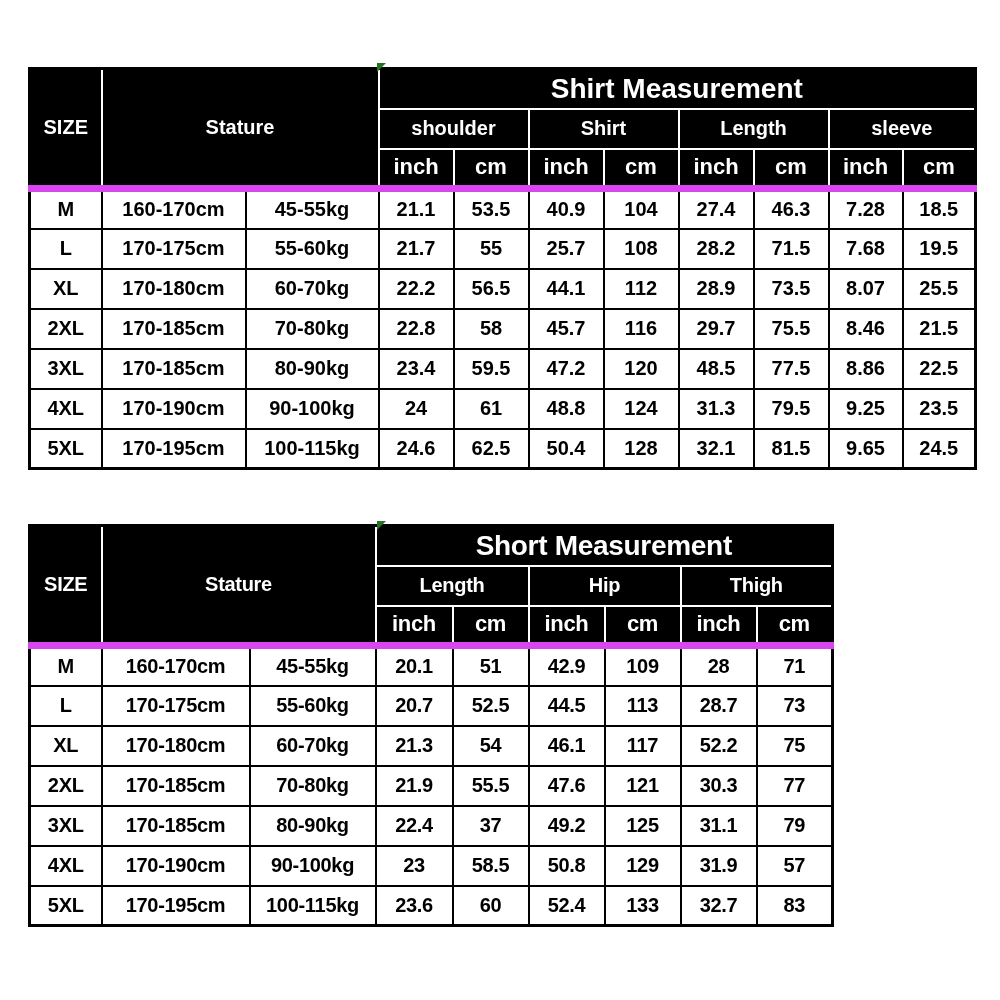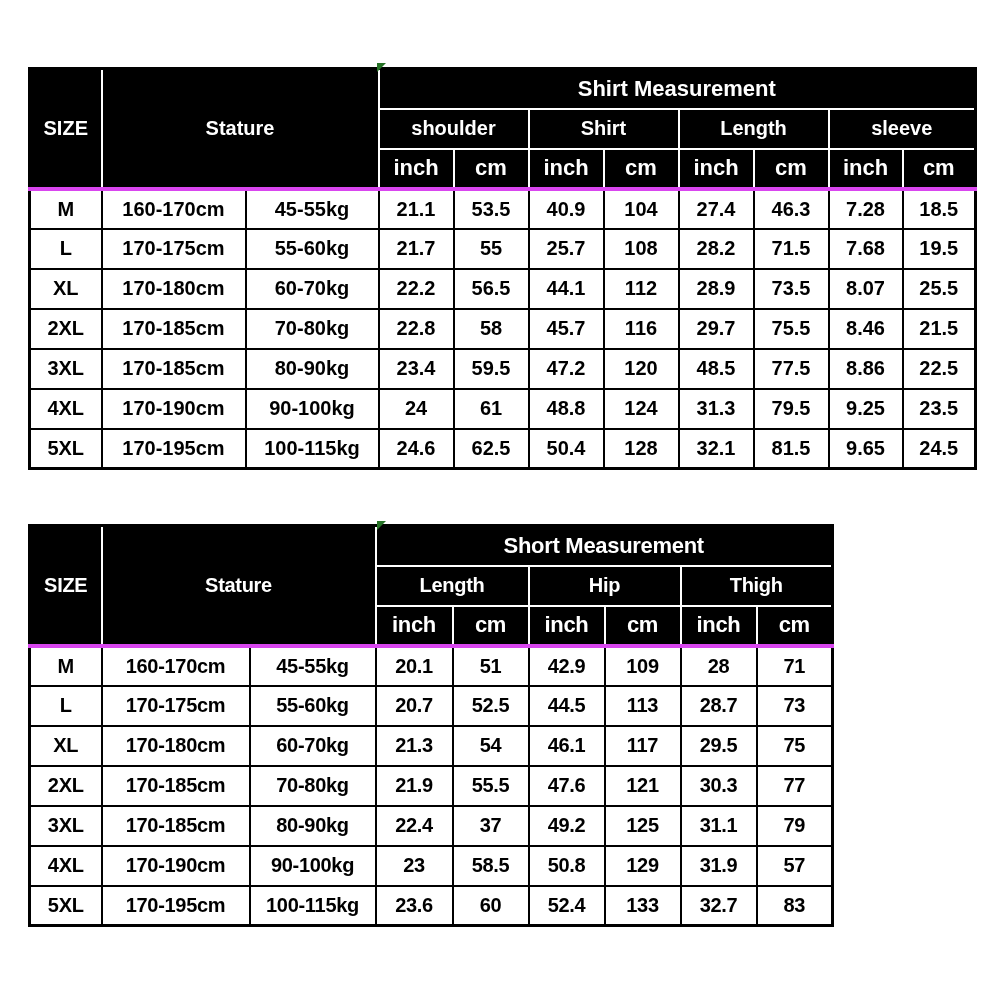--- a/index.html
+++ b/index.html
@@ -31,23 +31,23 @@
     font-weight: bold;
     overflow: hidden;
     white-space: nowrap;
   }
   table.size-table thead th {
     background: #000000;
     color: #ffffff;
     border: 2px solid #ffffff;
     font-size: 20px;
   }
-  table.size-table thead th.title-cell { font-size: 22px; }
+  table.size-table thead th.title-cell { font-size: 28px; }
   table.size-table thead th.unit-cell { font-size: 22px; }
-  table.size-table thead th.hdr-bottom { border-bottom: 4px solid #d946ef; margin-top: 24px; }
+  table.size-table thead th.hdr-bottom { border-bottom: 7px solid #d946ef; margin-top: 24px; }
   table.size-table tbody td {
     background: #ffffff;
     color: #000000;
     border: 2px solid #000000;
     font-size: 20px;
   }
   #shirt-table { left: 28px; top: 67px;  width: 946px; height: 400px; }
   #short-table { left: 28px; top: 524px; width: 803px; height: 400px; letter-spacing: -0.3px; }
   .corner-marker {
     position: absolute;
@@ -251,21 +251,21 @@
           <td>73</td>
         </tr>
         <tr>
           <td>XL</td>
           <td>170-180cm</td>
           <td>60-70kg</td>
           <td>21.3</td>
           <td>54</td>
           <td>46.1</td>
           <td>117</td>
-          <td>29.5</td>
+          <td>52.2</td>
           <td>75</td>
         </tr>
         <tr>
           <td>2XL</td>
           <td>170-185cm</td>
           <td>70-80kg</td>
           <td>21.9</td>
           <td>55.5</td>
           <td>47.6</td>
           <td>121</td>

